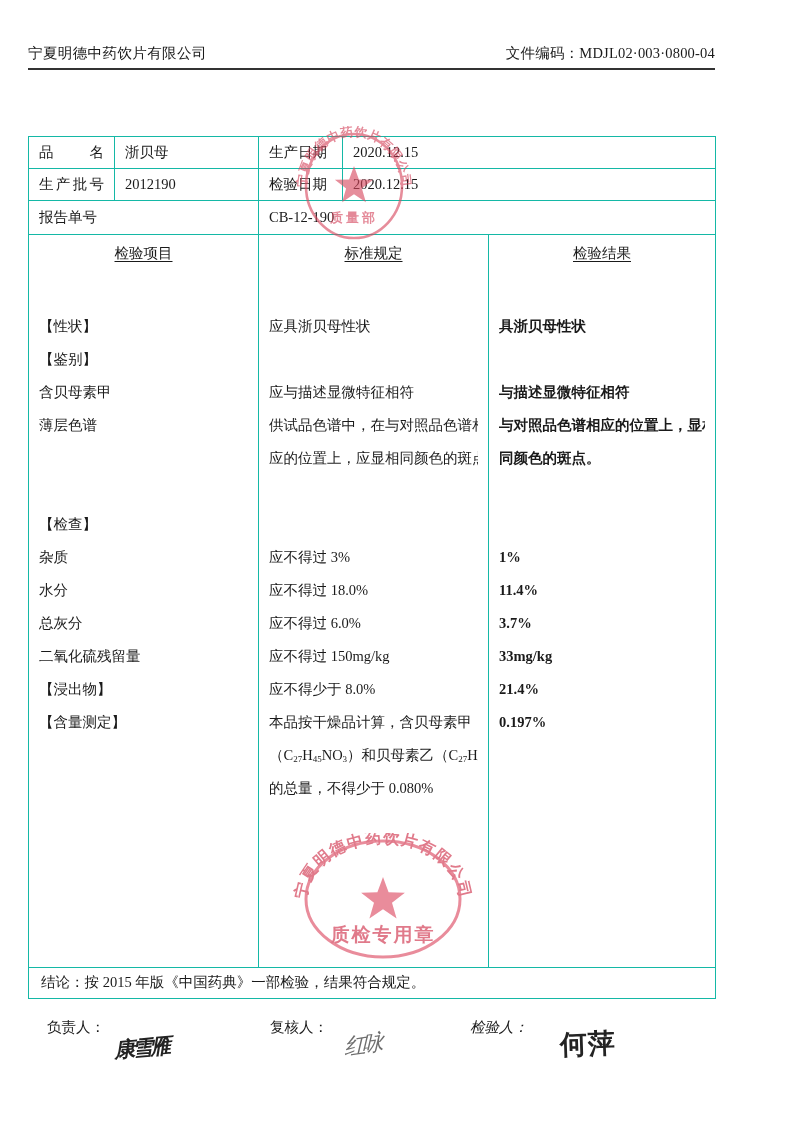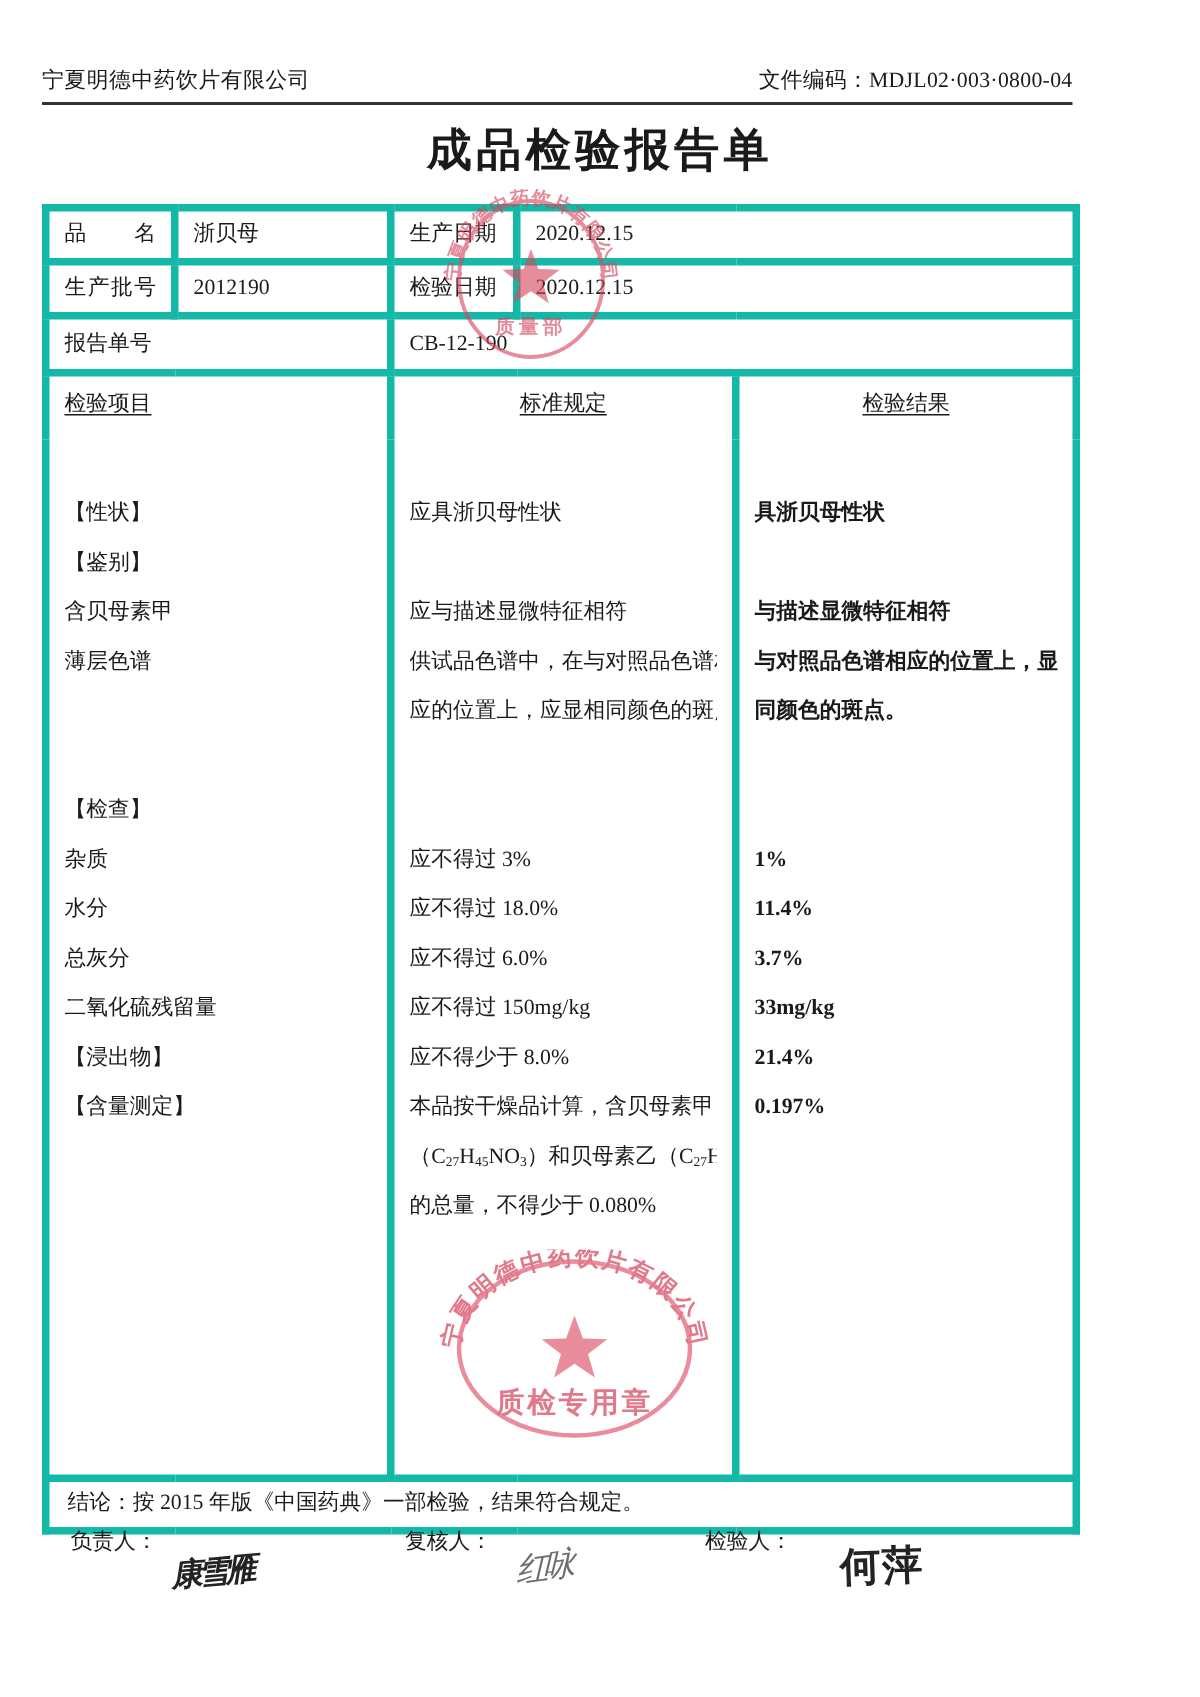--- a/index.html
+++ b/index.html
@@ -58,21 +58,21 @@
   .main-table {
     position: absolute;
     left: 28px;
     top: 136px;
     width: 687px;
     border-collapse: collapse;
     table-layout: fixed;
     font-size: 14.5px;
   }
   .main-table td {
-    border: 5px solid #14b8a6;
+    border: 1px solid #14b8a6;
     padding: 0 10px;
     vertical-align: middle;
     line-height: 1.5;
   }
 
   
   .info-row td { height: 31px; }
   .lbl-cell {
     width: 86px;
     text-align: justify;
@@ -90,21 +90,21 @@
   .col-head-row td {
     height: 34px;
     vertical-align: top;
     padding-top: 8px;
     border-bottom: none;
   }
   .col-head-row td span {
     text-decoration: underline;
     text-underline-offset: 3px;
   }
-  .ch-item   { text-align: left; padding-left: 14px; }
+  .ch-item   { text-align: center; padding-left: 14px; }
   .ch-std    { text-align: center; }
   .ch-result { text-align: center; padding-left: 26px; }
 
   
   .body-row > td {
     border-top: none;
     vertical-align: top;
     padding: 0;
     height: 690px;
   }
@@ -143,21 +143,21 @@
     top: 1018px;
     width: 700px;
     font-size: 14.5px;
   }
   .sign-group {
     position: absolute;
     white-space: nowrap;
   }
   .sg-1 { left: 17px; }
   .sg-2 { left: 240px; text-align: right; }
-  .sg-3 { left: 440px; }
+  .sg-3 { left: 440px; font-style: italic; }
   .sign-name {
     position: absolute;
     font-family: "DejaVu Sans", sans-serif;
     color: #232323;
     white-space: nowrap;
   }
   .sn-1 {
     left: 84px; top: 16px;
     font-size: 21px;
     font-style: italic;
@@ -213,21 +213,20 @@
 </head>
 <body>
 
 <div class="page">
 
   <div class="doc-header">
     <span class="company">宁夏明德中药饮片有限公司</span>
     <span class="code">文件编码：MDJL02·003·0800-04</span>
   </div>
 
-  <div class="doc-title">成品检验报告单</div>
 
   <table class="main-table">
     <colgroup>
       <col style="width:86px">
         <col style="width:144px">
       <col style="width:84px">
         <col style="width:146px">
       <col style="width:227px">
     </colgroup>
 

